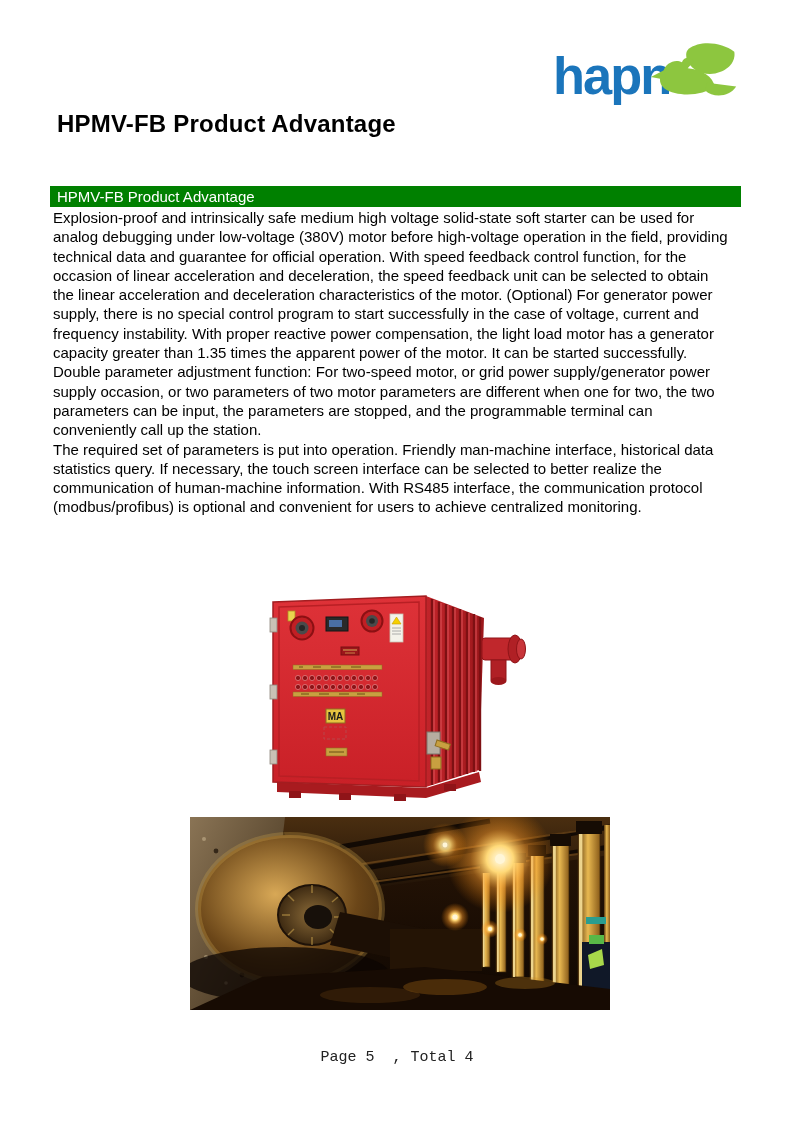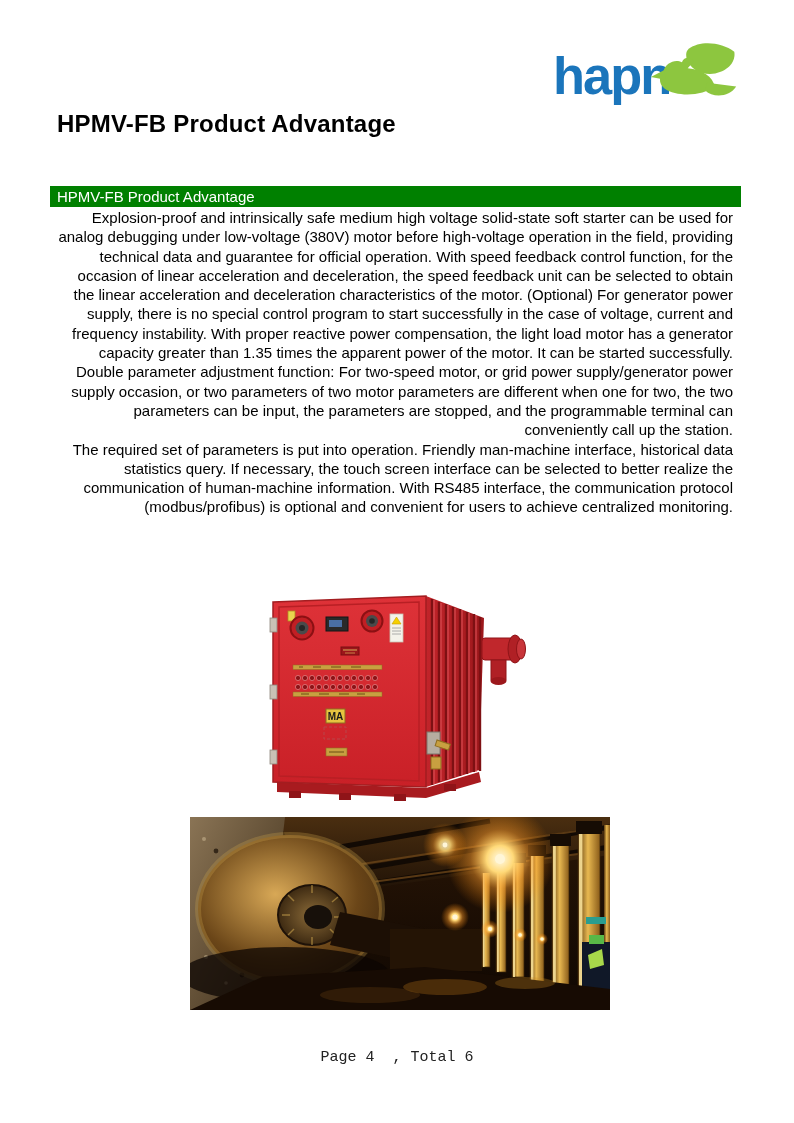--- a/index.html
+++ b/index.html
@@ -15,21 +15,21 @@
   }
   .section-header{
     position:absolute;top:186px;left:50px;width:684px;height:21px;
     background:#008000;color:#ffffff;font-size:15px;line-height:21px;
     padding-left:7px;overflow:hidden;white-space:nowrap;
   }
   .body-text{
     position:absolute;top:208px;left:53px;width:680px;
     font-size:15px;line-height:19.3px;color:#000;
   }
-  .body-text p{margin:0;text-align:right;}
+  .body-text p{margin:0;}
   .fig-cabinet{position:absolute;top:592px;left:269px;width:260px;height:215px;}
   .fig-mine{position:absolute;top:817px;left:190px;width:420px;height:193px;}
   .footer{
     position:absolute;top:1049px;left:0;width:794px;text-align:center;
     font-family:"Liberation Mono","DejaVu Sans Mono",monospace;
     font-size:15px;color:#222;white-space:pre;
   }
 </style>
 </head>
 <body>
@@ -337,15 +337,15 @@
           <circle cx="255" cy="28" r="2.4"></circle>
       </g>
 
       <polygon points="0,193 72,160 235,150 420,172 420,193" fill="#170b03"></polygon>
       <ellipse cx="255" cy="170" rx="42" ry="8" fill="#a86a18" opacity="0.35"></ellipse>
       <ellipse cx="335" cy="166" rx="30" ry="6" fill="#c98a20" opacity="0.3"></ellipse>
       <ellipse cx="180" cy="178" rx="50" ry="8" fill="#6b4112" opacity="0.3"></ellipse>
     </svg>
   </div>
 
-  <div class="footer">Page 4  , Total 6</div>
+  <div class="footer">Page 5  , Total 4</div>
 
 </div>
 
 </body></html>

